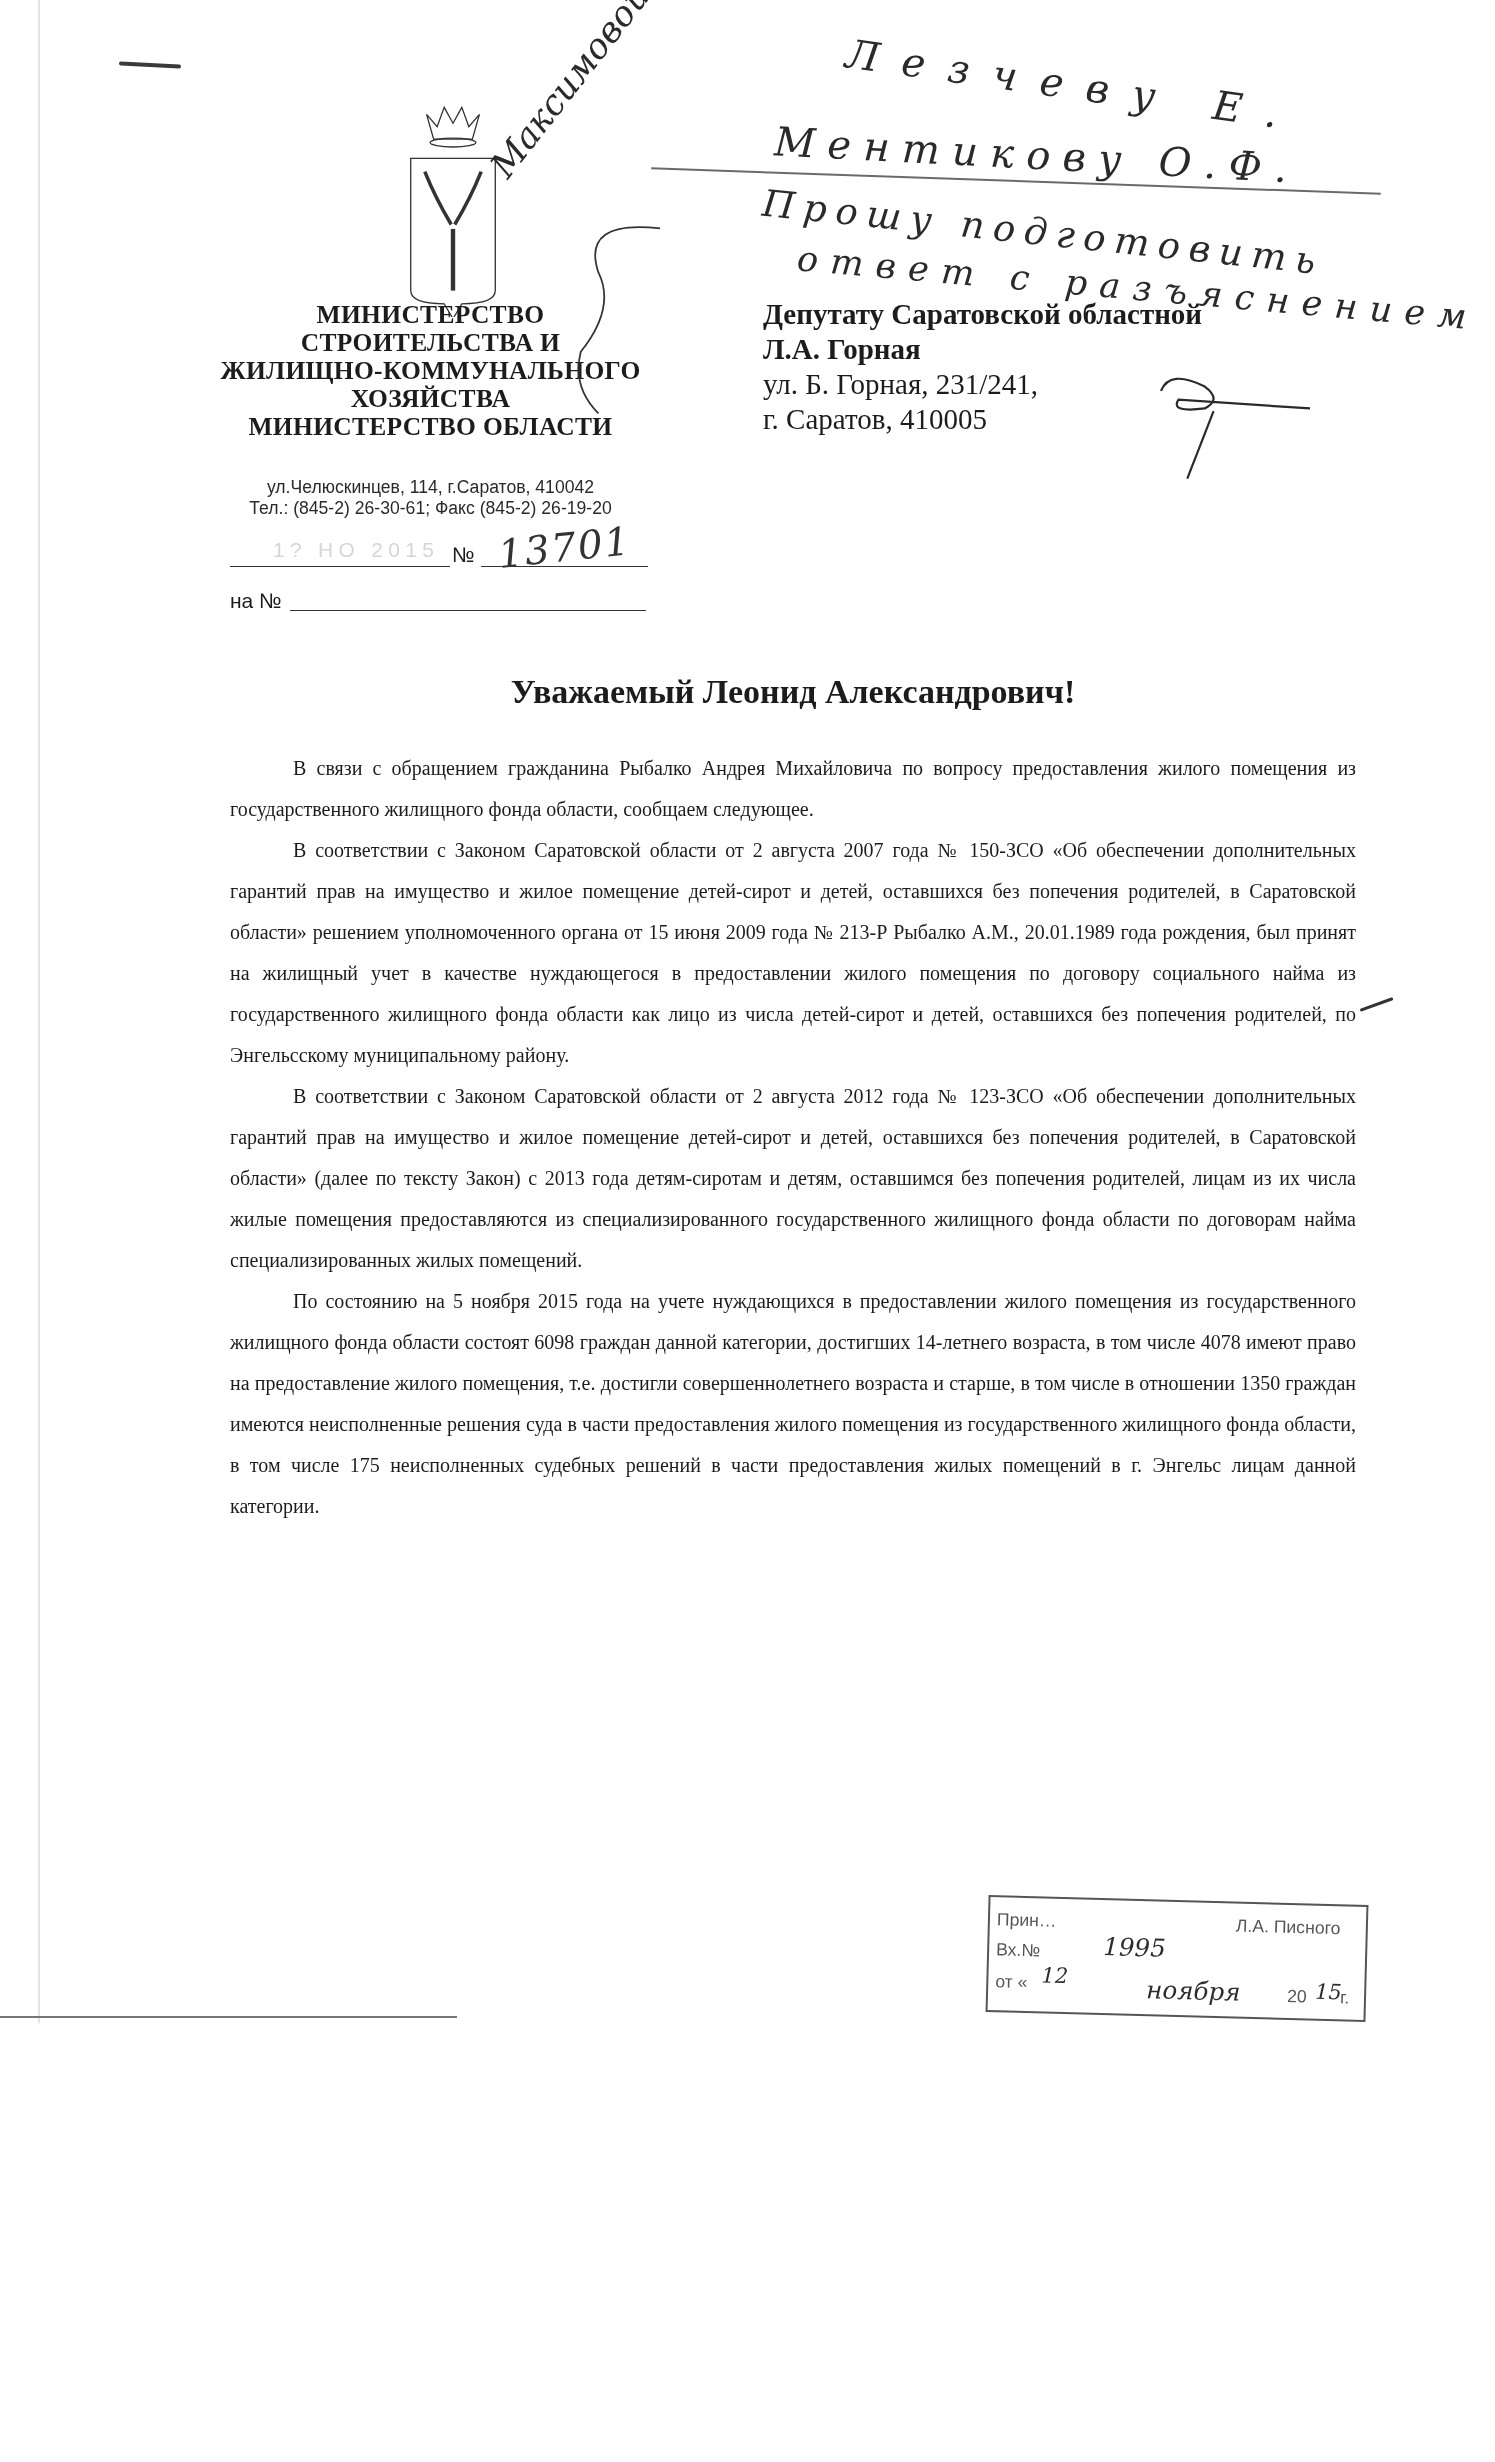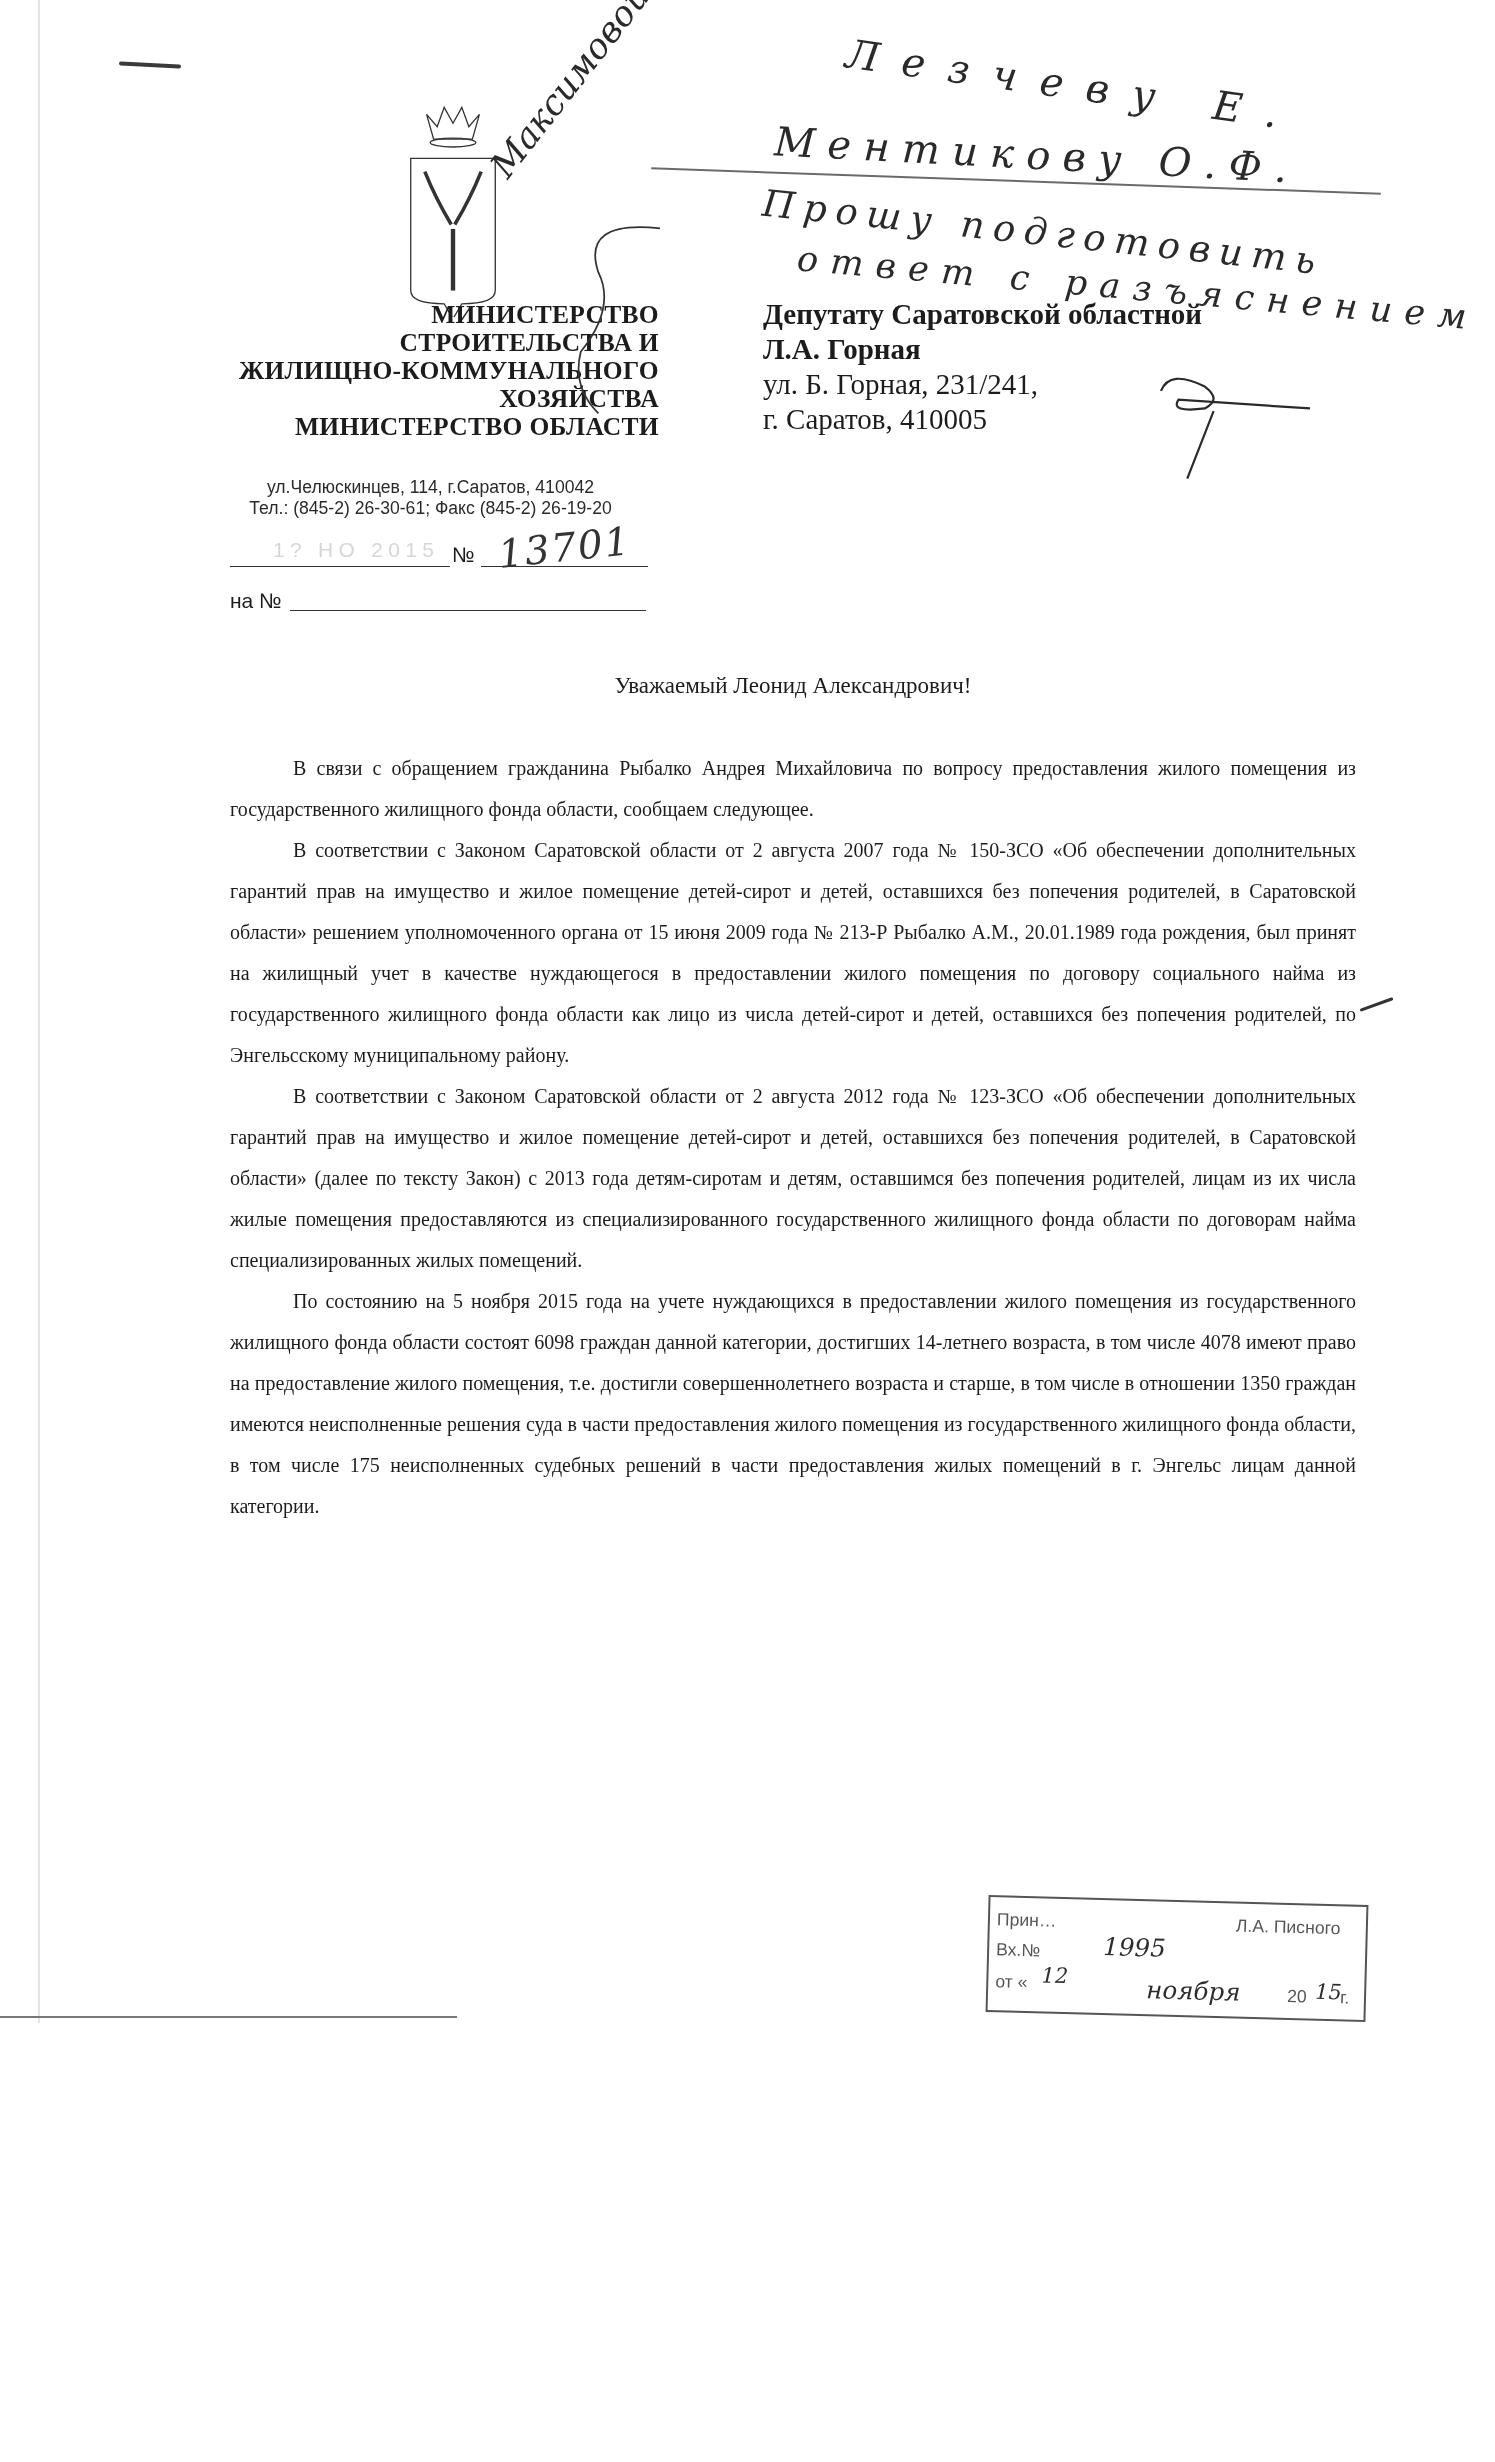--- a/index.html
+++ b/index.html
@@ -2,34 +2,34 @@
 <html style="font-size:14px"><head>
 <meta charset="utf-8">
 <style>
   html, body { margin:0; padding:0; background:#ffffff; }
   body { width:1495px; height:2462px; position:relative; overflow:hidden; color:#1c1c1c; font-family:"Liberation Serif", serif; }
   .abs { position:absolute; }
   .margin-line { left:38px; top:0; width:1.8px; height:2023px; background:#e4e4e4; }
   .dash-mark { left:119px; top:63px; width:62px; height:3.5px; background:#3a3a3a; transform:rotate(3deg); border-radius:1.8px; }
   .emblem { left:400px; top:88px; width:106px; height:229px; }
   .ministry { left:202px; top:301px; width:457px; text-align:center; font-weight:bold; font-size:25.5px; line-height:28px; letter-spacing:0.3px; }
-  .ministry div { white-space:nowrap;text-align:right; }
+  .ministry div { white-space:nowrap; }
   .addr { left:202px; top:477px; width:457px; text-align:center; font-family:"Liberation Sans", sans-serif; font-size:17.6px; line-height:21px; color:#2a2a2a; }
   .outno { left:230px; top:536px; width:422px; height:39px; font-family:"Liberation Sans", sans-serif; font-size:21px; }
   .outno .date-line { position:absolute; left:0; top:30px; width:220px; border-bottom:1.3px solid #333; }
   .outno .date-faded { position:absolute; left:35px; top:1.8px; color:#d6d6d6; font-size:21px; letter-spacing:5.3px;margin-left:8px; }
   .outno .no-label { position:absolute; left:222px; top:7px; }
   .outno .no-line { position:absolute; left:251px; top:30px; width:167px; border-bottom:1.3px solid #333; }
   .outno .no-value { position:absolute; left:268px; top:-10.6px; font-family:"DejaVu Serif", serif; font-style:italic; font-size:39px; color:#333; transform:rotate(-6deg); letter-spacing:1.8px; }
   .reply { left:230px; top:589px; width:422px; height:35px; font-family:"Liberation Sans", sans-serif; font-size:21px; }
   .reply .label { position:absolute; left:0; top:0; }
   .reply .line { position:absolute; left:60px; top:21px; width:356px; border-bottom:1.3px solid #333; }
   .addressee { left:763px; top:297px; width:580px; font-size:29px; line-height:35px; }
   .addressee .b { font-weight:bold; }
-  .greeting { left:230px; top:673px; width:1126px; text-align:center; font-weight:normal; font-size:23px; }
+  .greeting { left:230px; top:673px; width:1126px; text-align:center; font-weight:bold; font-size:34px; }
   .body-text { left:230px; top:748px; width:1126px; font-size:20px; line-height:41px; text-align:justify; }
   .body-text p { margin:0 0 0 0; text-indent:63px; }
   .handwriting { font-family:"DejaVu Serif", serif; font-style:italic; color:#2a2a2a; position:absolute; white-space:nowrap; }
   .hw1 { left:514px; top:145px; font-size:35px; transform:rotate(-52deg); transform-origin:left bottom; }
   .hw2 { left:844px; top:62px; font-size:40px; letter-spacing:23px; transform:rotate(8deg); }
   .hw3 { left:774px; top:132px; font-size:40px; letter-spacing:12.3px; transform:rotate(3deg); }
   .hw4 { left:761px; top:211px; font-size:37px; letter-spacing:8.8px; transform:rotate(6deg); }
   .hw5 { left:796px; top:268px; font-size:35px; letter-spacing:12.3px; transform:rotate(5deg); }
   .hw-rule { left:651px; top:180px; width:730px; height:1.8px; background:#6a6a6a; transform:rotate(2deg); }
   .stamp { left:987px; top:1900px; width:376px; height:113px; border:2.6px solid #555; border-right-width:2.6px; transform:rotate(1.5deg); font-family:"Liberation Sans", sans-serif; color:#555; font-size:17.6px; }

